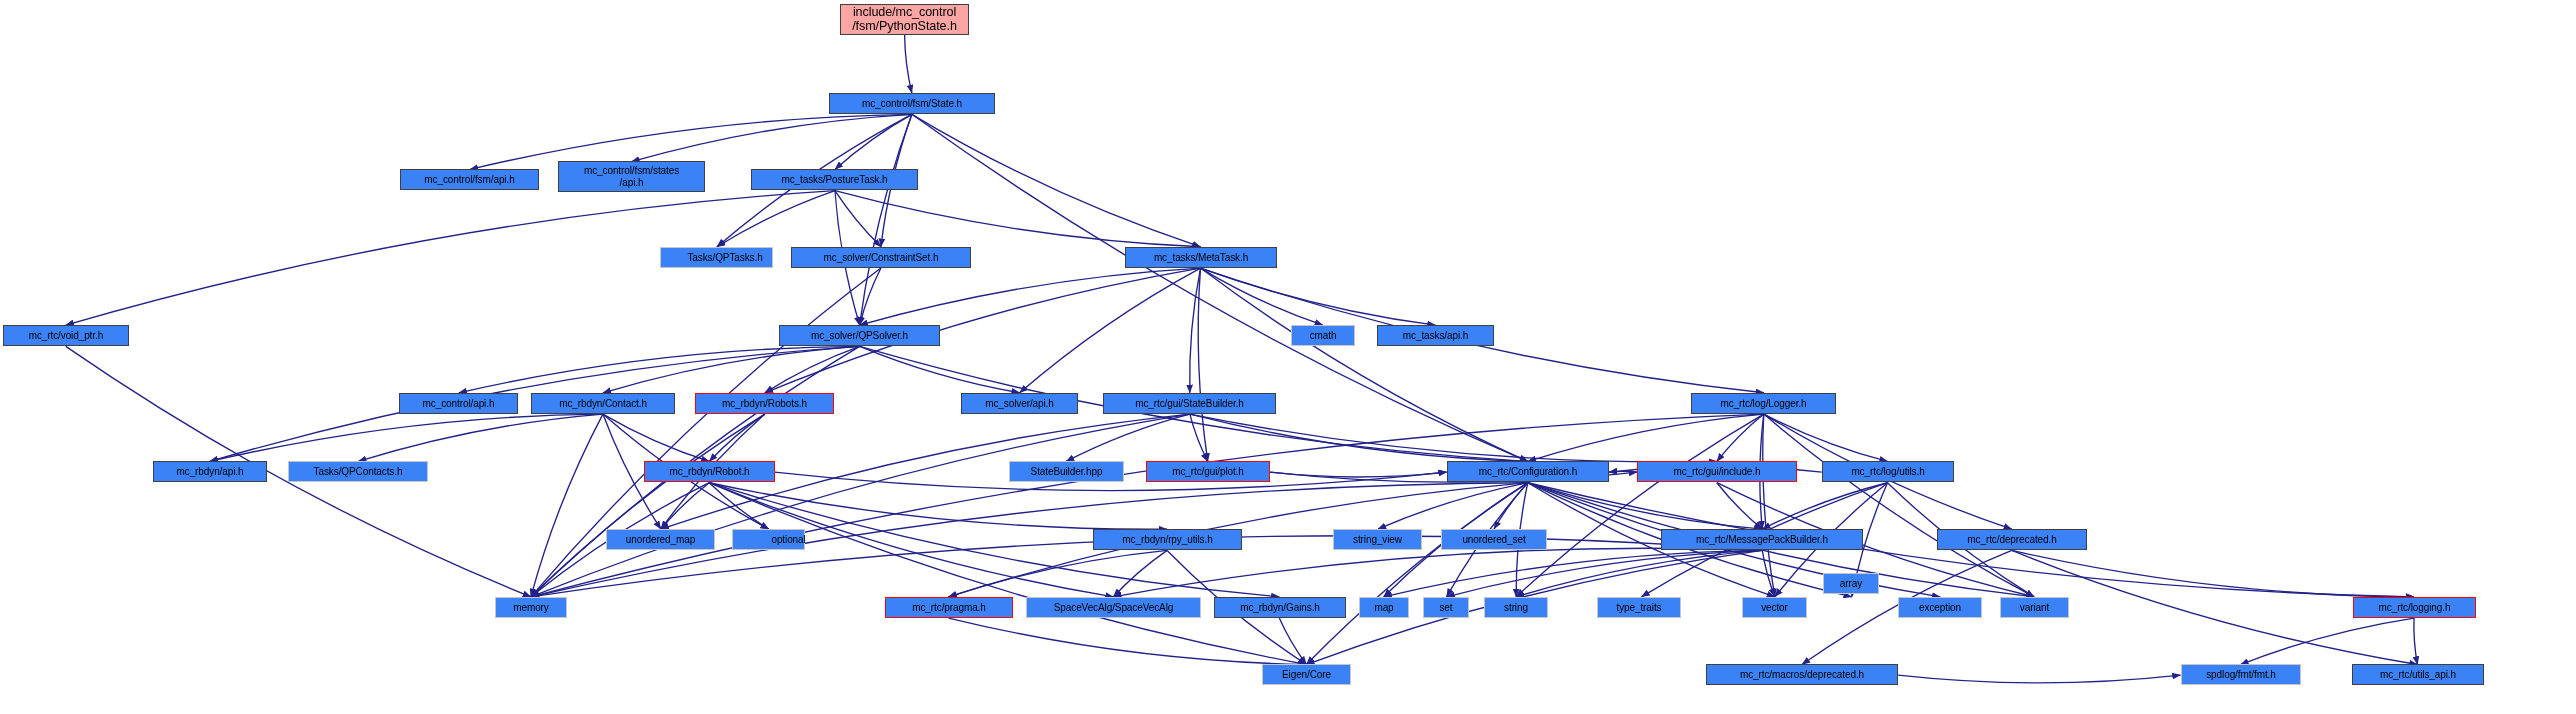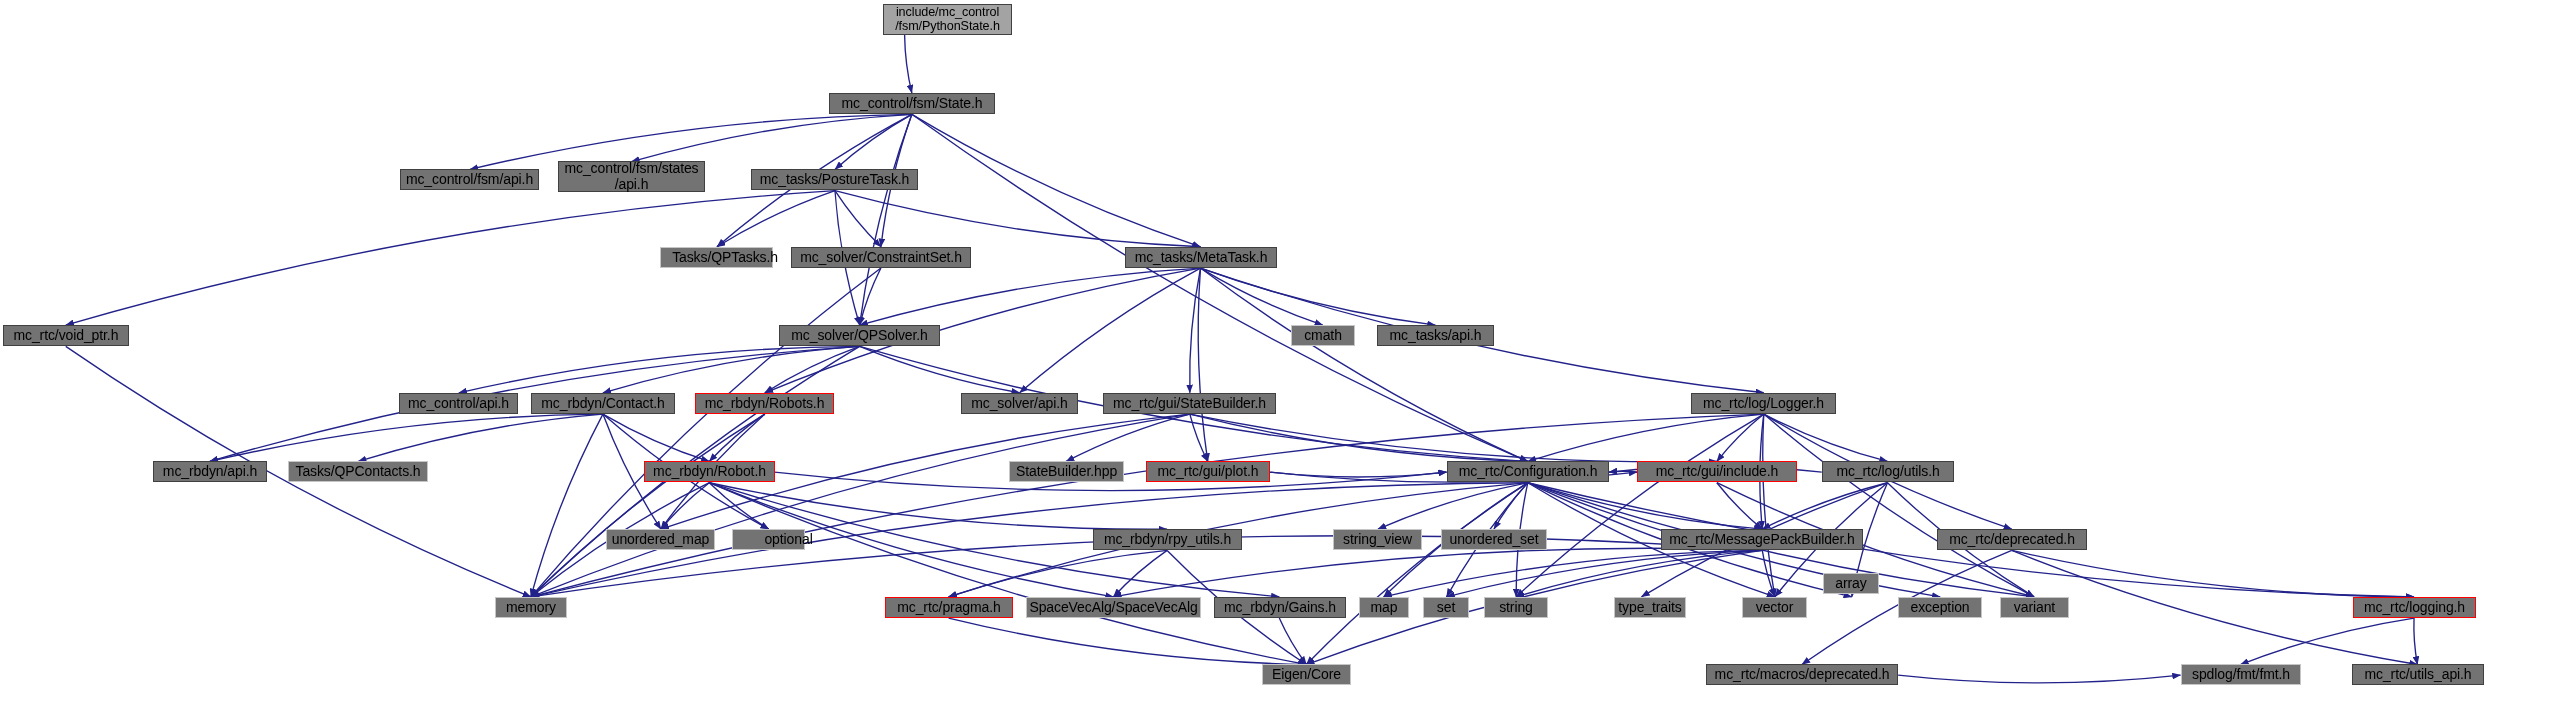--- a/index.html
+++ b/index.html
@@ -1,22 +1,22 @@
 <!DOCTYPE html>
 <html><head>
 <meta charset="utf-8">
 <style>
   html,body{margin:0;padding:0;background:#ffffff;}
   body{font-family:"Liberation Sans", sans-serif;}
   #canvas{position:relative;width:2576px;height:715px;background:#ffffff;overflow:hidden;}
   #edges{position:absolute;left:0;top:0;width:2576px;height:715px;pointer-events:none;}
   .node{position:absolute;box-sizing:border-box;display:flex;align-items:center;justify-content:center;
-        text-align:center;background:#737373;color:#000000;font-size:14px;line-height:1.12;
+        text-align:center;background:#3b82f6;color:#000000;font-size:10px;line-height:1.12;
         letter-spacing:-0.1px;white-space:pre-line;padding:0 3.9px;}
-  .n-root{background:#a3a3a3;border:1px solid #404040;margin-left:43px;}
+  .n-root{background:#fca5a5;border:1px solid #404040;}
   .n-hdr{border:1px solid #404040;}
   .n-sys{border:1px solid #c6c6c6;}
   .n-red{border:1px solid #ff0000;}
 </style>
 </head>
 <body>
 
 <div id="canvas">
   <svg id="edges" viewBox="0 0 2664 739" width="2576" height="715">
     <defs>
@@ -170,21 +170,21 @@
     <div class="node n-sys" style="left: 1441px; top: 529px; width: 106px; height: 21px;">unordered_set</div>
     <div class="node n-hdr" style="left: 1661px; top: 529px; width: 202px; height: 21px;">mc_rtc/MessagePackBuilder.h</div>
     <div class="node n-hdr" style="left: 1937px; top: 529px; width: 150px; height: 21px;">mc_rtc/deprecated.h</div>
     <div class="node n-sys" style="left: 495px; top: 597px; width: 72px; height: 21px;">memory</div>
     <div class="node n-red" style="left: 885px; top: 597px; width: 128px; height: 21px;">mc_rtc/pragma.h</div>
     <div class="node n-sys" style="left: 1026px; top: 597px; width: 175px; height: 21px;">SpaceVecAlg/SpaceVecAlg</div>
     <div class="node n-hdr" style="left: 1214px; top: 597px; width: 132px; height: 21px;">mc_rbdyn/Gains.h</div>
     <div class="node n-sys" style="left: 1359px; top: 597px; width: 50px; height: 21px;">map</div>
     <div class="node n-sys" style="left: 1423px; top: 597px; width: 46px; height: 21px;">set</div>
     <div class="node n-sys" style="left: 1484px; top: 597px; width: 64px; height: 21px;">string</div>
-    <div class="node n-sys" style="left: 1597px; top: 597px; width: 72px; height: 21px; margin-left: 17px;">type_traits</div>
+    <div class="node n-sys" style="left: 1597px; top: 597px; width: 84px; height: 21px;">type_traits</div>
     <div class="node n-sys" style="left: 1742px; top: 597px; width: 65px; height: 21px;">vector</div>
     <div class="node n-sys" style="left: 1823px; top: 573px; width: 56px; height: 21px;">array</div>
     <div class="node n-sys" style="left: 1898px; top: 597px; width: 84px; height: 21px;">exception</div>
     <div class="node n-sys" style="left: 2000px; top: 597px; width: 69px; height: 21px;">variant</div>
     <div class="node n-red" style="left: 2353px; top: 597px; width: 123px; height: 21px;">mc_rtc/logging.h</div>
     <div class="node n-sys" style="left: 1262px; top: 664px; width: 89px; height: 21px;">Eigen/Core</div>
     <div class="node n-hdr" style="left: 1706px; top: 664px; width: 192px; height: 21px;">mc_rtc/macros/deprecated.h</div>
     <div class="node n-sys" style="left: 2181px; top: 664px; width: 120px; height: 21px;">spdlog/fmt/fmt.h</div>
     <div class="node n-hdr" style="left: 2352px; top: 664px; width: 132px; height: 21px;">mc_rtc/utils_api.h</div>
   </div>

